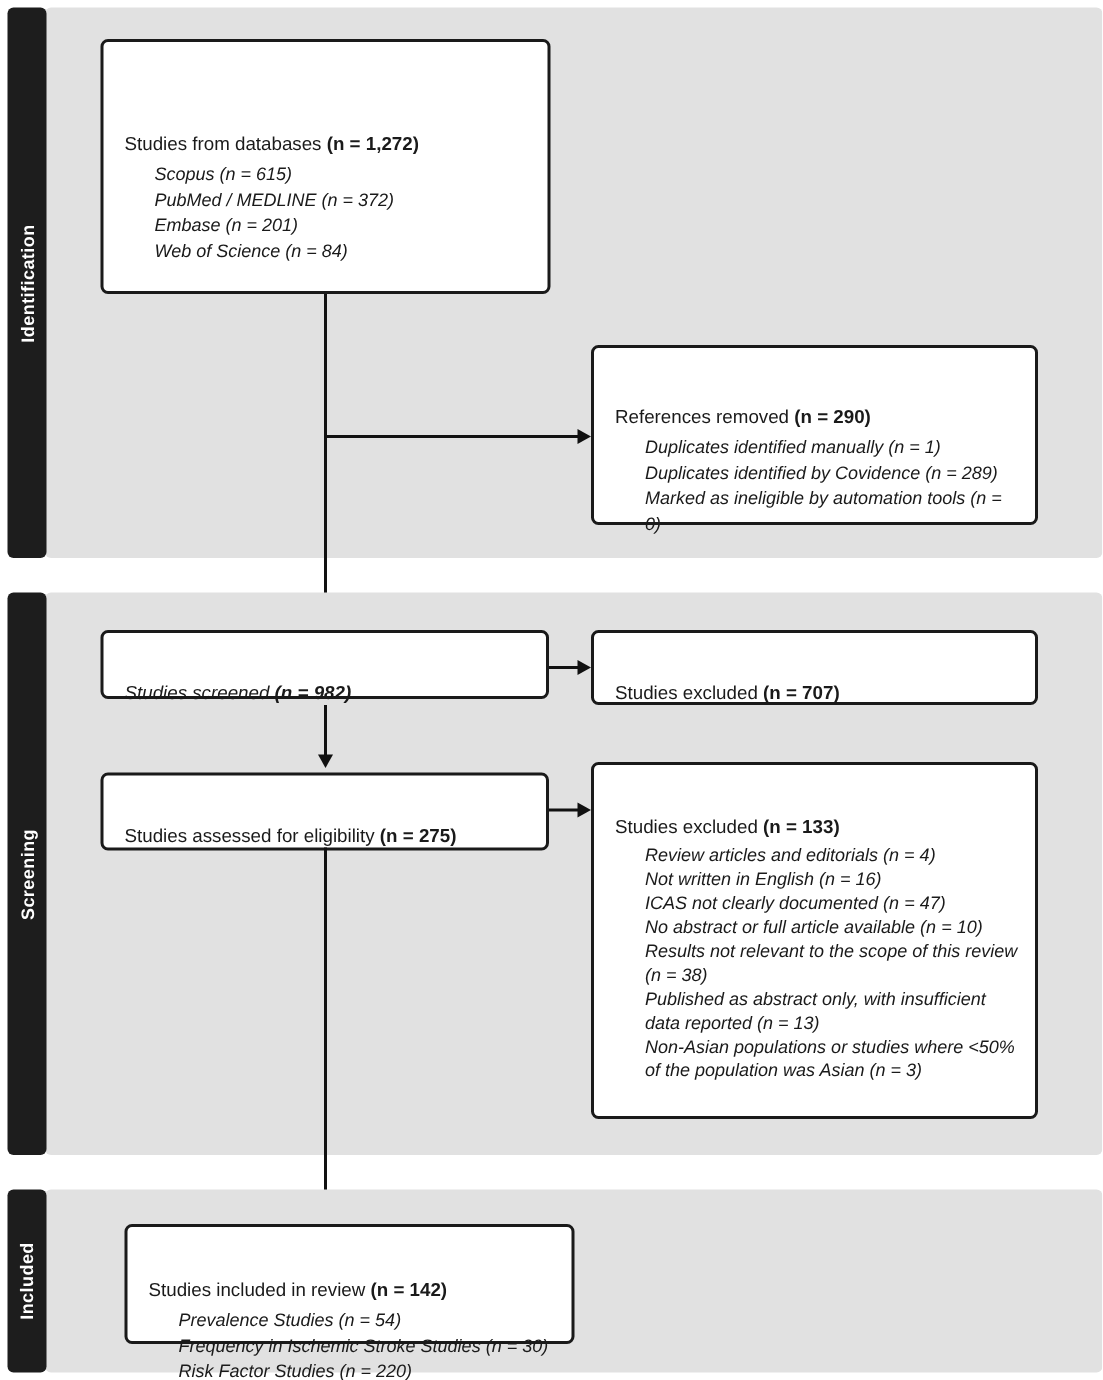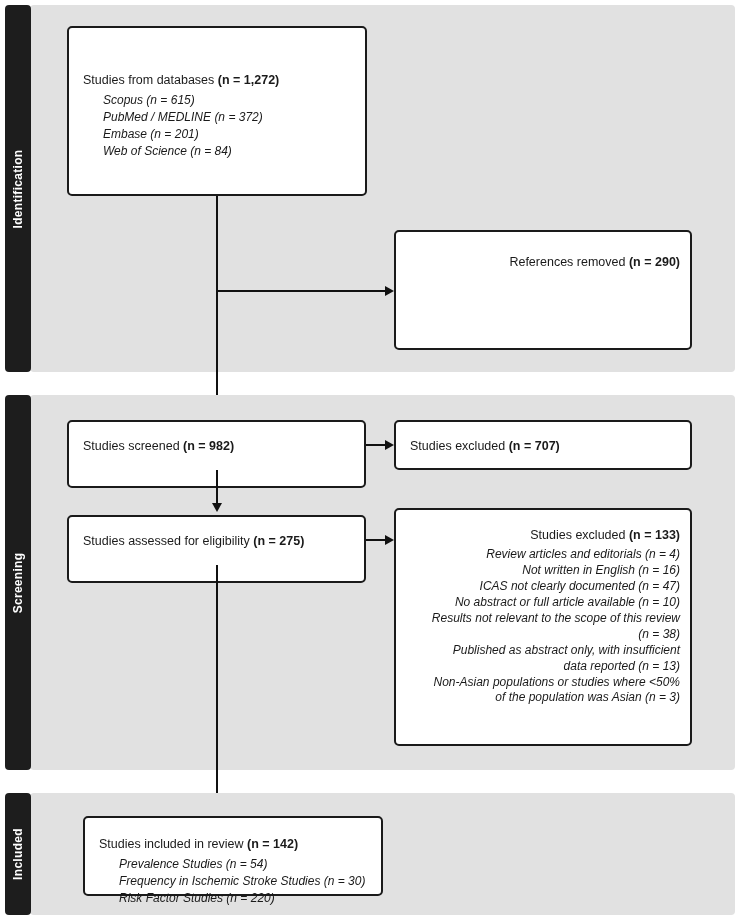--- a/index.html
+++ b/index.html
@@ -46,20 +46,21 @@
     background: #ffffff;
     border: 2.5px solid #1a1a1a;
     border-radius: 5px;
     box-sizing: border-box;
     padding: 0;
   }
   .pbox-inner {
     position: absolute;
     left: 14px;
     right: 10px;
+    margin-top: 16px;
   }
   .box-title {
     font-size: 12.5px;
     color: #1a1a1a;
     line-height: 1.35;
     white-space: nowrap;
   }
   .box-title b { font-weight: bold; }
   .sublist {
     list-style: none;
@@ -111,62 +112,67 @@
       <div class="box-title"><span>Studies from databases </span><b>(n = 1,272)</b></div>
       <ul class="sublist">
         <li>Scopus (n = 615)</li>
         <li>PubMed / MEDLINE (n = 372)</li>
         <li>Embase (n = 201)</li>
         <li>Web of Science (n = 84)</li>
       </ul>
     </div>
   </div>
 
-  <div class="pbox" style="left:394px; top:230px; width:298px; height:120px;text-align:right;">
+  <div class="pbox" style="left:394px; top:230px; width:298px; height:120px;">
     <div class="pbox-inner" style="top:22px;">
       <div class="box-title"><span>References removed </span><b>(n = 290)</b></div>
+      <ul class="sublist">
+        <li>Duplicates identified manually (n = 1)</li>
+        <li>Duplicates identified by Covidence (n = 289)</li>
+        <li>Marked as ineligible by automation tools (n = 0)</li>
+      </ul>
     </div>
   </div>
 
   <div class="vline" style="left:216px; top:196px; height:219px;"></div>
   <div class="arrow-down" style="left:211.5px; top:413px;"></div>
 
   <div class="hline" style="left:216px; top:290px; width:170px;"></div>
   <div class="arrow-right" style="left:385px; top:285.5px;"></div>
 
   <div class="band" style="left:30px; top:395px; width:705px; height:375px;"></div>
   <div class="band-label" style="left:5px; top:395px; width:26px; height:375px;">
     <span>Screening</span>
   </div>
 
-  <div class="pbox" style="left:67px; top:420px; width:299px; height:68px;">
+  <div class="pbox" style="left:67px; top:420px; width:299px; height:46px;font-style:italic;">
     <div class="pbox-inner" style="top:16px;">
       <div class="box-title"><span>Studies screened </span><b>(n = 982)</b></div>
     </div>
   </div>
 
   <div class="pbox" style="left:394px; top:420px; width:298px; height:50px;padding-left:23px;">
     <div class="pbox-inner" style="top:16px;">
       <div class="box-title"><span>Studies excluded </span><b>(n = 707)</b></div>
     </div>
   </div>
 
   <div class="hline" style="left:366px; top:444px; width:20px;"></div>
   <div class="arrow-right" style="left:385px; top:439.5px;"></div>
 
   <div class="vline" style="left:216px; top:470px; height:34px;"></div>
   <div class="arrow-down" style="left:211.5px; top:503px;"></div>
 
-  <div class="pbox" style="left:67px; top:515px; width:299px; height:68px;">
+  <div class="pbox" style="left:67px; top:515px; width:299px; height:52px;">
     <div class="pbox-inner" style="top:16px;">
       <div class="box-title"><span>Studies assessed for eligibility </span><b>(n = 275)</b></div>
     </div>
   </div>
 
-  <div class="pbox" style="left:394px; top:508px; width:298px; height:238px;text-align:right;">
+  <div class="pbox" style="left:394px; top:508px; width:298px; height:238px;">
     <div class="pbox-inner" style="top:17px;">
       <div class="box-title"><span>Studies excluded </span><b>(n = 133)</b></div>
       <ul class="sublist tight">
         <li>Review articles and editorials (n = 4)</li>
         <li>Not written in English (n = 16)</li>
         <li>ICAS not clearly documented (n = 47)</li>
         <li>No abstract or full article available (n = 10)</li>
         <li>Results not relevant to the scope of this review (n = 38)</li>
         <li>Published as abstract only, with insufficient data reported  (n = 13)</li>
         <li>Non-Asian populations or studies where &lt;50% of the population was Asian (n = 3)</li>

